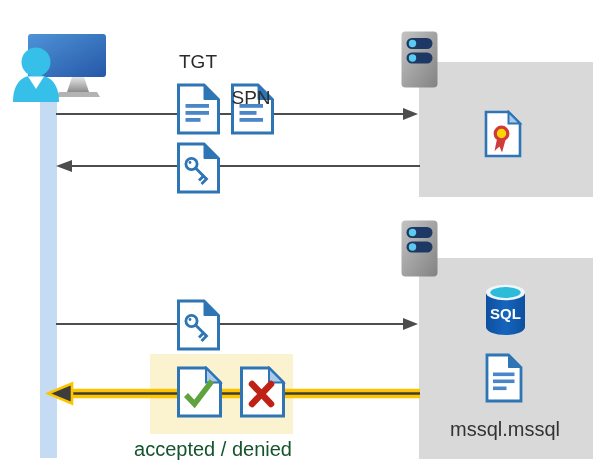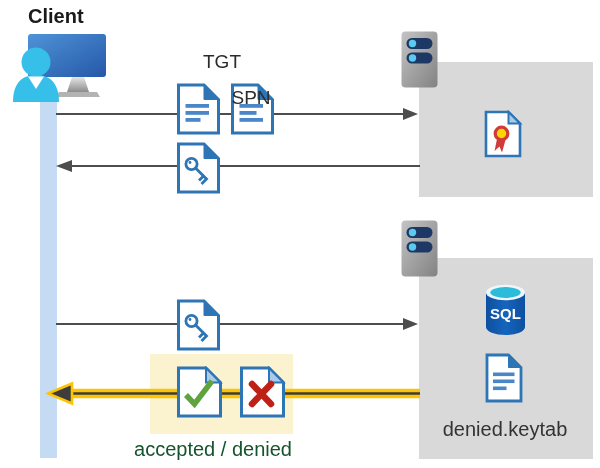--- a/index.html
+++ b/index.html
@@ -69,42 +69,41 @@
     <line x1="0" y1="7" x2="348" y2="7" stroke="#4d4d4d" stroke-width="2.2"></line>
     <polygon points="362,7 347,1 347,13" fill="#4d4d4d"></polygon>
   </svg>
 
   <svg class="abs arrow" style="left:46px; top:380px;" width="374" height="27">
     <line x1="23" y1="13.5" x2="374" y2="13.5" stroke="#fdc500" stroke-width="9.5"></line>
     <line x1="25" y1="13.5" x2="374" y2="13.5" stroke="#3d3d3d" stroke-width="2.4"></line>
     <polygon points="2,13.5 26,3.5 26,23.5" fill="#3d3d3d" stroke="#fdc500" stroke-width="2.6"></polygon>
   </svg>
 
-  <div class="abs heading" style="left:28px; top:4px;">Client</div>
 
   <svg class="abs icon" style="left:8px; top:30px;" width="106" height="72" viewBox="0 0 106 72">
     <defs>
       <linearGradient id="gmon" x1="0" y1="0" x2="1" y2="1">
         <stop offset="0" stop-color="#4f93d7"></stop>
           <stop offset="1" stop-color="#2558a8"></stop>
       </linearGradient>
       <linearGradient id="gstand" x1="0" y1="0" x2="0" y2="1">
         <stop offset="0" stop-color="#e6e6e6"></stop>
           <stop offset="1" stop-color="#8c8c8c"></stop>
       </linearGradient>
     </defs>
     <rect x="20" y="4" width="78" height="43" rx="3" fill="url(#gmon)"></rect>
     <polygon points="64,47 76,47 81,62 59,62" fill="url(#gstand)"></polygon>
     <polygon points="51,62 89,62 92,67 48,67" fill="#b3b3b3"></polygon>
     <circle cx="28" cy="32" r="14.5" fill="#36c0e9"></circle>
     <path d="M5,72 C5,52 15,45 28,45 C41,45 51,52 51,72 Z" fill="#36c0e9"></path>
     <polygon points="20,46.5 28,59 36,46.5" fill="#ffffff"></polygon>
   </svg>
 
-  <div class="abs plain-label center" style="left:174px; top:51px; width:48px;margin-left:24px;">TGT</div>
+  <div class="abs plain-label center" style="left:174px; top:51px; width:48px;">TGT</div>
   <div class="abs plain-label center" style="left:228px; top:51px; width:46px;margin-top:36px;">SPN</div>
 
   <svg class="abs icon" style="left:175px; top:83px;" width="47" height="52" viewBox="0 0 47 52">
     <path d="M3.5,2 H29 L43.5,16.5 V50 H3.5 Z" fill="#ffffff" stroke="#2e75b6" stroke-width="3"></path>
     <polygon points="29,2 43.5,16.5 29,16.5" fill="#2e75b6" stroke="#2e75b6" stroke-width="1"></polygon>
     <rect x="10.5" y="21" width="23.5" height="3.8" fill="#4a86c8"></rect>
     <rect x="10.5" y="28" width="23.5" height="3.8" fill="#4a86c8"></rect>
     <rect x="10.5" y="35" width="15" height="3.8" fill="#4a86c8"></rect>
   </svg>
 
@@ -184,21 +183,21 @@
   </svg>
 
   <svg class="abs icon" style="left:484px; top:353px;" width="40" height="50" viewBox="0 0 40 50">
     <path d="M3,2 H24.5 L37,14.5 V48 H3 Z" fill="#ffffff" stroke="#2e75b6" stroke-width="2.8"></path>
     <polygon points="24.5,2 37,14.5 24.5,14.5" fill="#2e75b6" stroke="#2e75b6" stroke-width="1"></polygon>
     <rect x="9" y="19.5" width="21.5" height="3.6" fill="#4a86c8"></rect>
     <rect x="9" y="26.5" width="21.5" height="3.6" fill="#4a86c8"></rect>
     <rect x="9" y="33.5" width="13.5" height="3.6" fill="#4a86c8"></rect>
   </svg>
 
-  <div class="abs plain-label center" style="left:438px; top:418px; width:134px; font-size:20px; color:#333333;">denied.keytab</div>
+  <div class="abs plain-label center" style="left:438px; top:418px; width:134px; font-size:20px; color:#333333;">mssql.mssql</div>
 
   <svg class="abs icon" style="left:175px; top:366px;" width="49" height="52" viewBox="0 0 49 52">
     <path d="M3.5,2 H31 L45.5,16.5 V50 H3.5 Z" fill="#ffffff" stroke="#2e75b6" stroke-width="3"></path>
     <polygon points="31,2 45.5,16.5 31,16.5" fill="#a9cbe9" stroke="#2e75b6" stroke-width="2"></polygon>
     <polyline points="11,29 19.5,38 37,15" fill="none" stroke="#5fa33e" stroke-width="5.5"></polyline>
   </svg>
 
   <svg class="abs icon" style="left:238px; top:366px;" width="49" height="52" viewBox="0 0 49 52">
     <path d="M3.5,2 H31 L45.5,16.5 V50 H3.5 Z" fill="#ffffff" stroke="#2e75b6" stroke-width="3"></path>
     <polygon points="31,2 45.5,16.5 31,16.5" fill="#a9cbe9" stroke="#2e75b6" stroke-width="2"></polygon>

